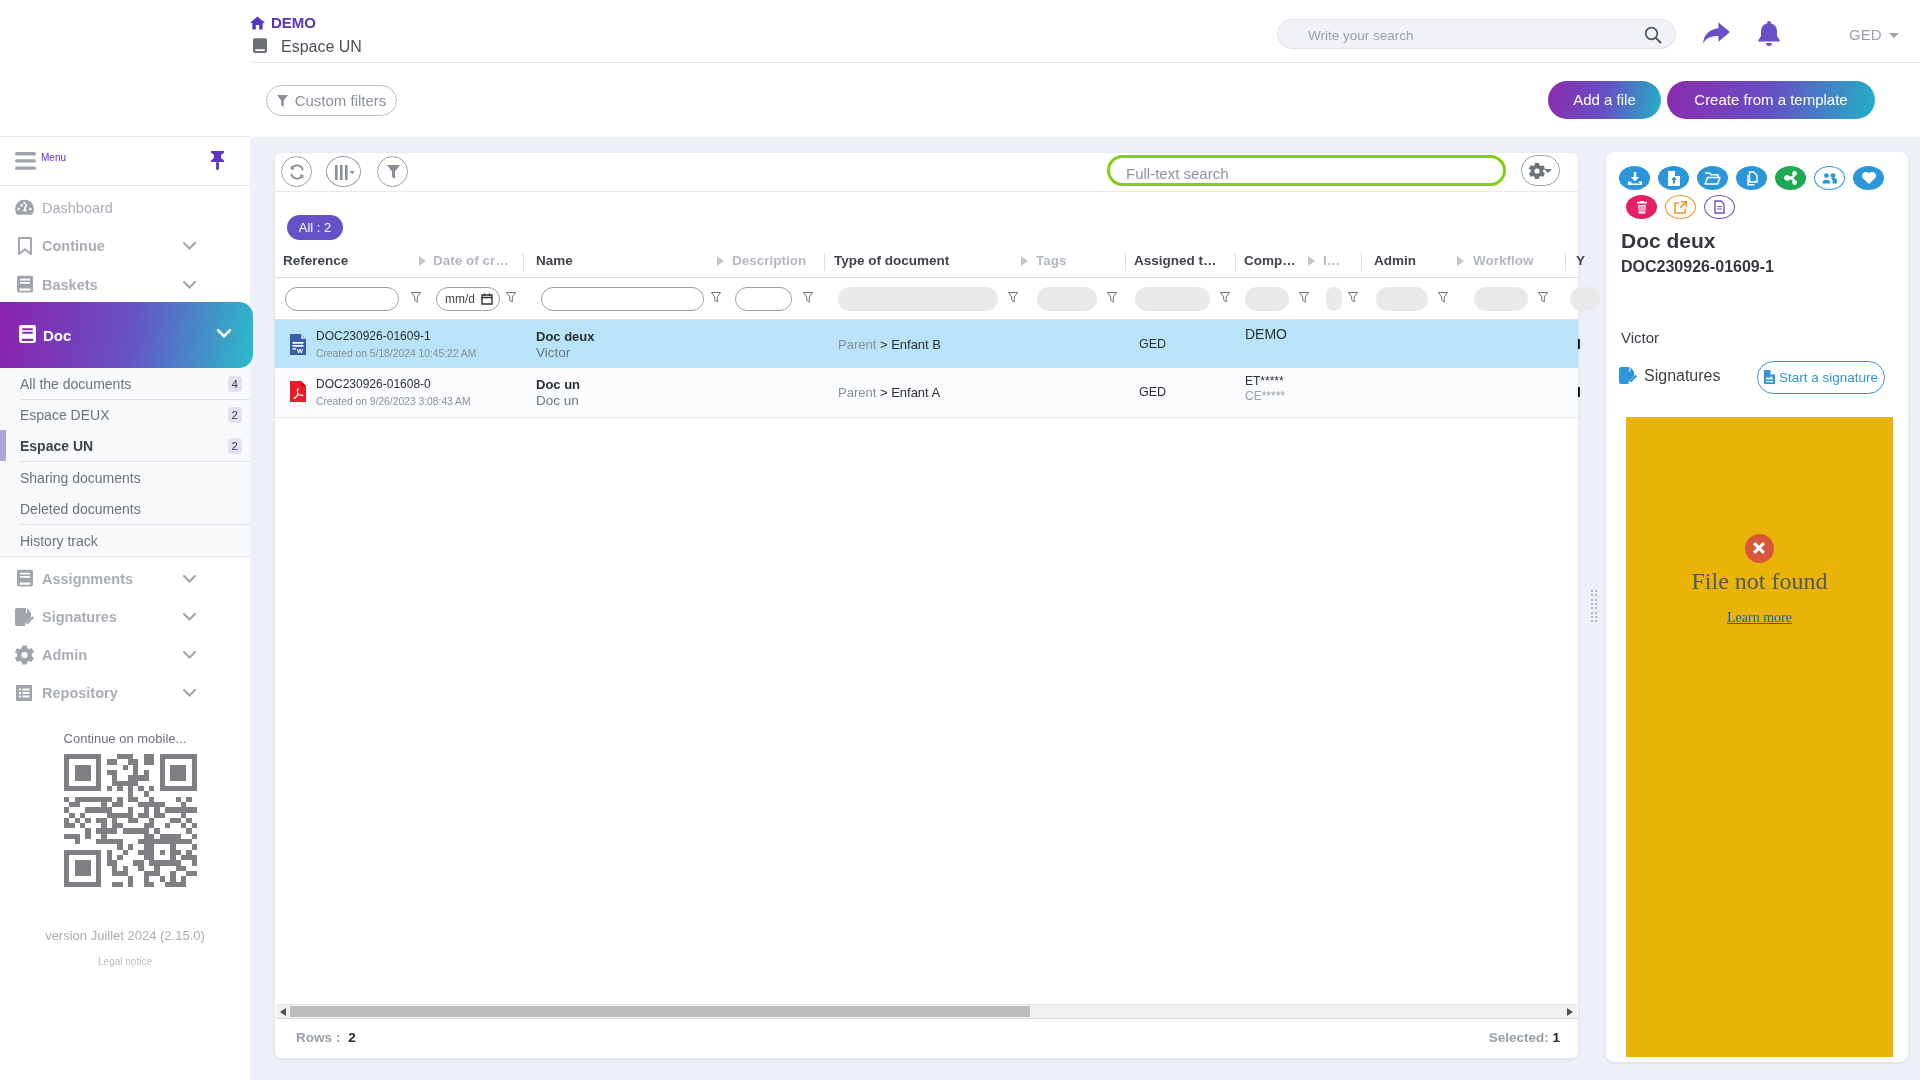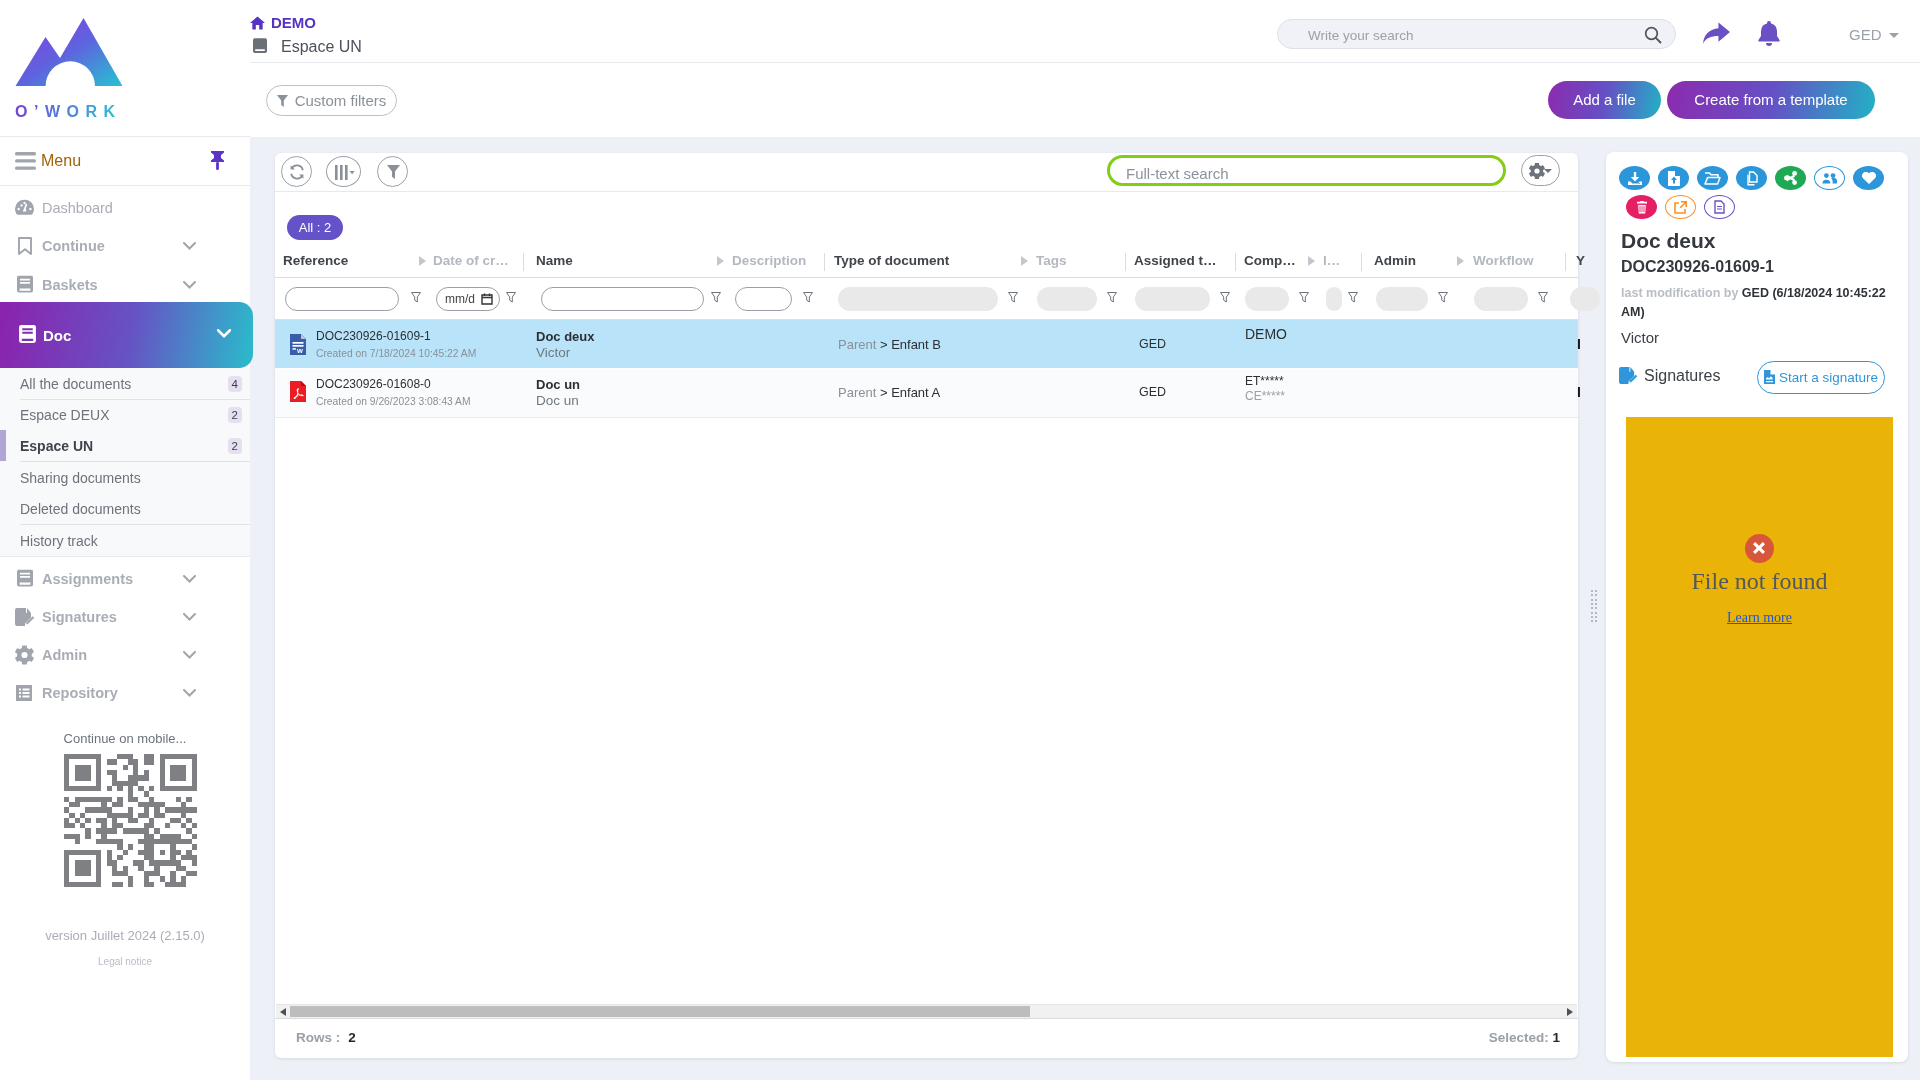--- a/index.html
+++ b/index.html
@@ -21,21 +21,21 @@
 #gedsel { position:absolute; left:1849px; top:26px; font-size:15px; color:#9aa1ab; }
 #gedsel .caret { display:inline-block; width:0; height:0; border-left:5px solid transparent; border-right:5px solid transparent; border-top:5px solid #9aa1ab; margin-left:7px; vertical-align:2px;}
 .gbtn { position:absolute; top:81px; height:38px; border-radius:19px; background:linear-gradient(100deg,#8c2bae 0%,#6550c5 50%,#22b1c5 100%); color:#fff; font-size:15px; text-align:center; line-height:38px; }
 #btn-add { left:1548px; width:113px; }
 #btn-create { left:1667px; width:208px; }
 
 
 #sidebar { position:absolute; left:0; top:0; width:250px; height:1080px; background:#fff; }
 #logo { position:absolute; left:0; top:0; width:250px; height:136px; }
 #menurow { position:absolute; left:0; top:136px; width:250px; height:50px; border-top:1px solid #e7e9ed; border-bottom:1px solid #e7e9ed; }
-#menurow .mtxt { position:absolute; left:41px; top:15px; font-size:16px; color:#a16207; }
+#menurow .mtxt { position:absolute; left:41px; top:15px; font-size:10px; color:#6d28d9; }
 .nav-item { position:absolute; left:0; width:220px; height:38px; }
 .nav-item .nicon { position:absolute; left:15px; top:50%; transform:translateY(-50%); }
 .nav-item .ntxt { position:absolute; left:42px; top:50%; transform:translateY(-50%); font-size:14.5px; color:#a9adb6; font-weight:bold; }
 .nav-item .chev { position:absolute; right:24px; top:50%; transform:translateY(-50%); }
 #docitem { position:absolute; left:0; top:302px; width:253px; height:66px; background:linear-gradient(100deg,#8b22ad 0%,#6653c4 52%,#2abccb 100%); border-radius:0 14px 14px 0; }
 #docitem .nicon { position:absolute; left:19px; top:23px; }
 #docitem .ntxt { position:absolute; left:43px; top:25px; font-size:15px; color:#fff; font-weight:bold; }
 #docitem .chev { position:absolute; right:22px; top:27px; }
 #submenu { position:absolute; left:0; top:368px; width:250px; background:#f8f9fb; }
 .sub-item { position:relative; width:250px; height:33px; }
@@ -139,35 +139,20 @@
     </svg></div>
 <div class="hdricon" style="left:1757px;"><svg width="24" height="25" viewBox="0 0 24 25">
       <path d="M12 0 a2 2 0 0 1 2 2 v0.6 a8 8 0 0 1 6 7.4 v5 l2.5 4 a1 1 0 0 1 -0.9 1.6 h-19.2 a1 1 0 0 1 -0.9 -1.6 l2.5 -4 v-5 a8 8 0 0 1 6 -7.4 v-0.6 a2 2 0 0 1 2 -2 z" fill="#6b4fc5"></path>
       <path d="M9 22 a3 3 0 0 0 6 0 z" fill="#6b4fc5"></path>
     </svg></div>
 <div id="gedsel">GED<span class="caret"></span></div>
 <div class="gbtn" id="btn-add">Add a file</div>
 <div class="gbtn" id="btn-create">Create from a template</div>
 
 <div id="sidebar">
-<div id="logo"><svg width="250" height="136" viewBox="0 0 250 136">
-<defs>
-<linearGradient id="mg" x1="0%" y1="0%" x2="100%" y2="100%">
-<stop offset="0%" stop-color="#8d3ae2"></stop>
-            <stop offset="50%" stop-color="#5e63de"></stop>
-            <stop offset="100%" stop-color="#27c3d1"></stop>
-</linearGradient>
-<linearGradient id="tg" x1="0%" y1="0%" x2="100%" y2="0%">
-<stop offset="0%" stop-color="#7145d8"></stop>
-            <stop offset="100%" stop-color="#2ec4d6"></stop>
-</linearGradient>
-</defs>
-<path fill="url(#mg)" d="M15.5 86 L45.5 37 L60 58 L83.5 18 L122.5 86 L95 86 A 24.7 24.7 0 0 0 45.6 86 Z"></path>
-<text x="15" y="117" font-size="16" font-weight="bold" letter-spacing="6.5" fill="url(#tg)" font-family="Liberation Sans, sans-serif">O’WORK</text>
-</svg></div>
 <div id="menurow">
   <svg style="position:absolute;left:15px;top:15px;" width="21" height="18" viewBox="0 0 21 18">
         <g fill="#a0a5ad">
           <rect x="0" y="0" width="21" height="3.4" rx="1.5"></rect>
           <rect x="0" y="7.2" width="21" height="3.4" rx="1.5"></rect>
           <rect x="0" y="14.4" width="21" height="3.4" rx="1.5"></rect>
         </g>
       </svg>
   <span class="mtxt">Menu</span>
   <svg style="position:absolute;left:211px;top:14px;" width="13" height="20" viewBox="0 0 13 20">
@@ -712,21 +697,21 @@
         <path d="M0 0 h11 l5 5 v16 h-16 z" fill="#3a5dab"></path>
         <path d="M11 0 l5 5 h-5 z" fill="#b9c6de"></path>
         <g fill="#fff">
           <rect x="2.5" y="8" width="11" height="1.7"></rect>
           <rect x="2.5" y="11" width="11" height="1.7"></rect>
           <rect x="2.5" y="14.2" width="3.4" height="1.5"></rect>
         </g>
         <text x="7" y="18.5" font-size="7.5" font-weight="bold" fill="#fff" font-family="Liberation Sans,sans-serif">w</text>
       </svg>
   <span class="r-ref" style="top:9px;">DOC230926-01609-1</span>
-  <span class="r-created" style="top:28px;">Created on 7/18/2024 10:45:22 AM</span>
+  <span class="r-created" style="top:28px;">Created on 5/18/2024 10:45:22 AM</span>
   <span class="r-name" style="top:9px;">Doc deux</span>
   <span class="r-sub" style="top:25px;">Victor</span>
   <span class="r-type" style="top:17px;">Parent <b>&gt; Enfant B</b></span>
   <span class="r-ged" style="top:17px;">GED</span>
   <span class="r-comp" style="top:6px;">DEMO</span>
   <span class="r-clip" style="top:16px;">I</span>
 </div>
 <div id="row2">
   <svg style="position:absolute;left:15px;top:12px;" width="16" height="21" viewBox="0 0 16 21">
         <path d="M0 0 h11 l5 5 v16 h-16 z" fill="#ed1c24"></path>
@@ -818,21 +803,20 @@
       </svg>
     </div>
 <div class="ib ol-purple" style="left:98px;top:43px;">
       <svg width="11" height="14" viewBox="0 0 11 14">
         <path d="M1 1 h6 l3 3 v9 h-9 z" fill="none" stroke="#6b52c7" stroke-width="1.4"></path>
         <path d="M3 6.5 h5 M3 9 h5" stroke="#6b52c7" stroke-width="1.2"></path>
       </svg>
     </div>
 <div id="rtitle">Doc deux</div>
 <div id="rref">DOC230926-01609-1</div>
-<div id="rmod"><span class="g">last modification by </span>GED (6/18/2024 10:45:22<br>AM)</div>
 <div id="rvictor">Victor</div>
 <div id="rsig"><svg width="18" height="17" viewBox="0 0 19 18">
         <path d="M0 2 a2 2 0 0 1 2 -2 h9 v5 h5 v4.5 l-6 6 v2.5 h-8 a2 2 0 0 1 -2 -2 z M12 0 l4 5 h-4 z" fill="#2e96d9" fill-rule="evenodd"></path>
         <path d="M17.6 8.2 l1.6 1.6 -6 6 -2.2 0.6 0.6 -2.2 z" fill="#2e96d9"></path>
       </svg>Signatures</div>
 <div id="sigbtn"><svg style="vertical-align:-2px;margin-right:4px;" width="11" height="14" viewBox="0 0 11 14">
         <path d="M0 0 h6.5 l4.5 4.5 v9.5 h-11 z M6.5 0 v4.5 h4.5 z M2 8.5 l1.6 -1.6 1.4 1.4 2 -2 1.6 1.6 v1.6 h-6.6 z M2 11 h7 v1.2 h-7 z" fill="#2e96d9" fill-rule="evenodd"></path>
       </svg>Start a signature</div>
 <div id="graybox">
   <div id="fnf-icon">

